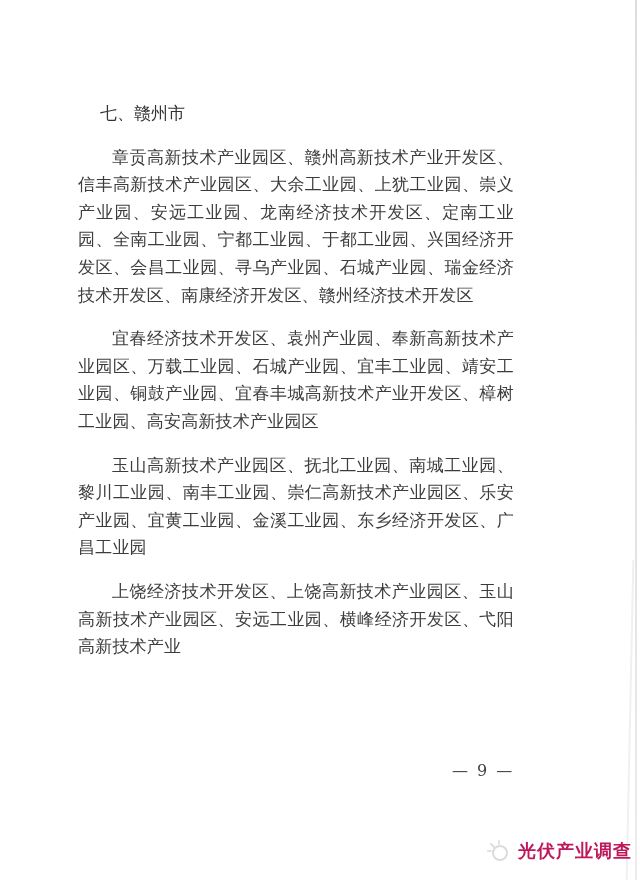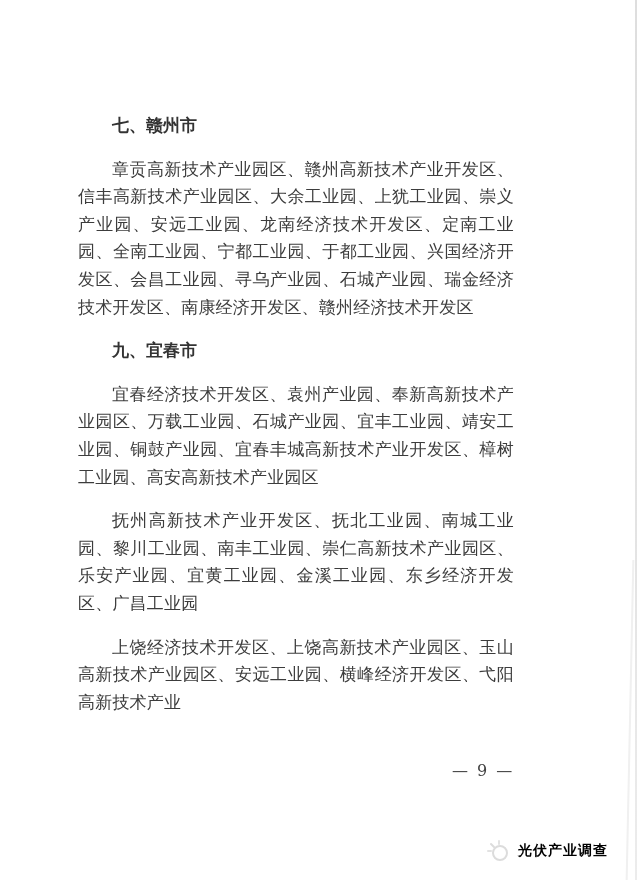--- a/index.html
+++ b/index.html
@@ -39,24 +39,24 @@
     position: absolute;
     left: 62px;
     top: 96px;
     width: 468px;
     color: #3c3c3c;
     font-size: 17px;
     line-height: 27.6px;
     text-align: justify;
   }
   .sec-heading {
-    margin: 16px;
+    margin: 4px;
     padding: 0;
     font-size: 17px;
-    font-weight: 700;
+    font-weight: 400;
     color: #333333;
     text-indent: 2em;
     line-height: 27.6px;
   }
   .sec-body {
     margin: 16px;
     padding: 0;
     text-indent: 2em;
     letter-spacing: 0.2px;
   }
@@ -76,23 +76,23 @@
     display: flex;
     align-items: center;
     gap: 6px;
   }
   .wm-icon {
     width: 26px;
     height: 26px;
     display: inline-block;
   }
   .wm-text {
-    font-size: 14px;
+    font-size: 18px;
     font-weight: 700;
-    color: #000000;
+    color: #be185d;
     letter-spacing: 1px;
     white-space: nowrap;
     font-family: "DejaVu Sans", "Liberation Sans", sans-serif;
   }
 </style>
 </head>
 <body>
 
 <div class="page">
 
@@ -102,26 +102,25 @@
   <main class="doc" id="sections">
   <section class="doc-section">
     <h2 class="sec-heading">七、赣州市</h2>
     <p class="sec-body">章贡高新技术产业园区、赣州高新技术产业开发区、信丰高新技术产业园区、大余工业园、上犹工业园、崇义产业园、安远工业园、龙南经济技术开发区、定南工业园、全南工业园、宁都工业园、于都工业园、兴国经济开发区、会昌工业园、寻乌产业园、石城产业园、瑞金经济技术开发区、南康经济开发区、赣州经济技术开发区</p>
   </section>
 
   <section class="doc-section">
   </section>
 
   <section class="doc-section">
-    <h2 class="sec-heading">九、宜春市</h2>
     <p class="sec-body">宜春经济技术开发区、袁州产业园、奉新高新技术产业园区、万载工业园、石城产业园、宜丰工业园、靖安工业园、铜鼓产业园、宜春丰城高新技术产业开发区、樟树工业园、高安高新技术产业园区</p>
   </section>
 
   <section class="doc-section">
-    <p class="sec-body">抚州高新技术产业开发区、抚北工业园、南城工业园、黎川工业园、南丰工业园、崇仁高新技术产业园区、乐安产业园、宜黄工业园、金溪工业园、东乡经济开发区、广昌工业园</p>
+    <p class="sec-body">玉山高新技术产业园区、抚北工业园、南城工业园、黎川工业园、南丰工业园、崇仁高新技术产业园区、乐安产业园、宜黄工业园、金溪工业园、东乡经济开发区、广昌工业园</p>
   </section>
 
   <section class="doc-section">
     <p class="sec-body">上饶经济技术开发区、上饶高新技术产业园区、玉山高新技术产业园区、安远工业园、横峰经济开发区、弋阳高新技术产业</p>
   </section>
 </main>
 
   <div class="page-number">— 9 —</div>
 
   <footer class="watermark">

